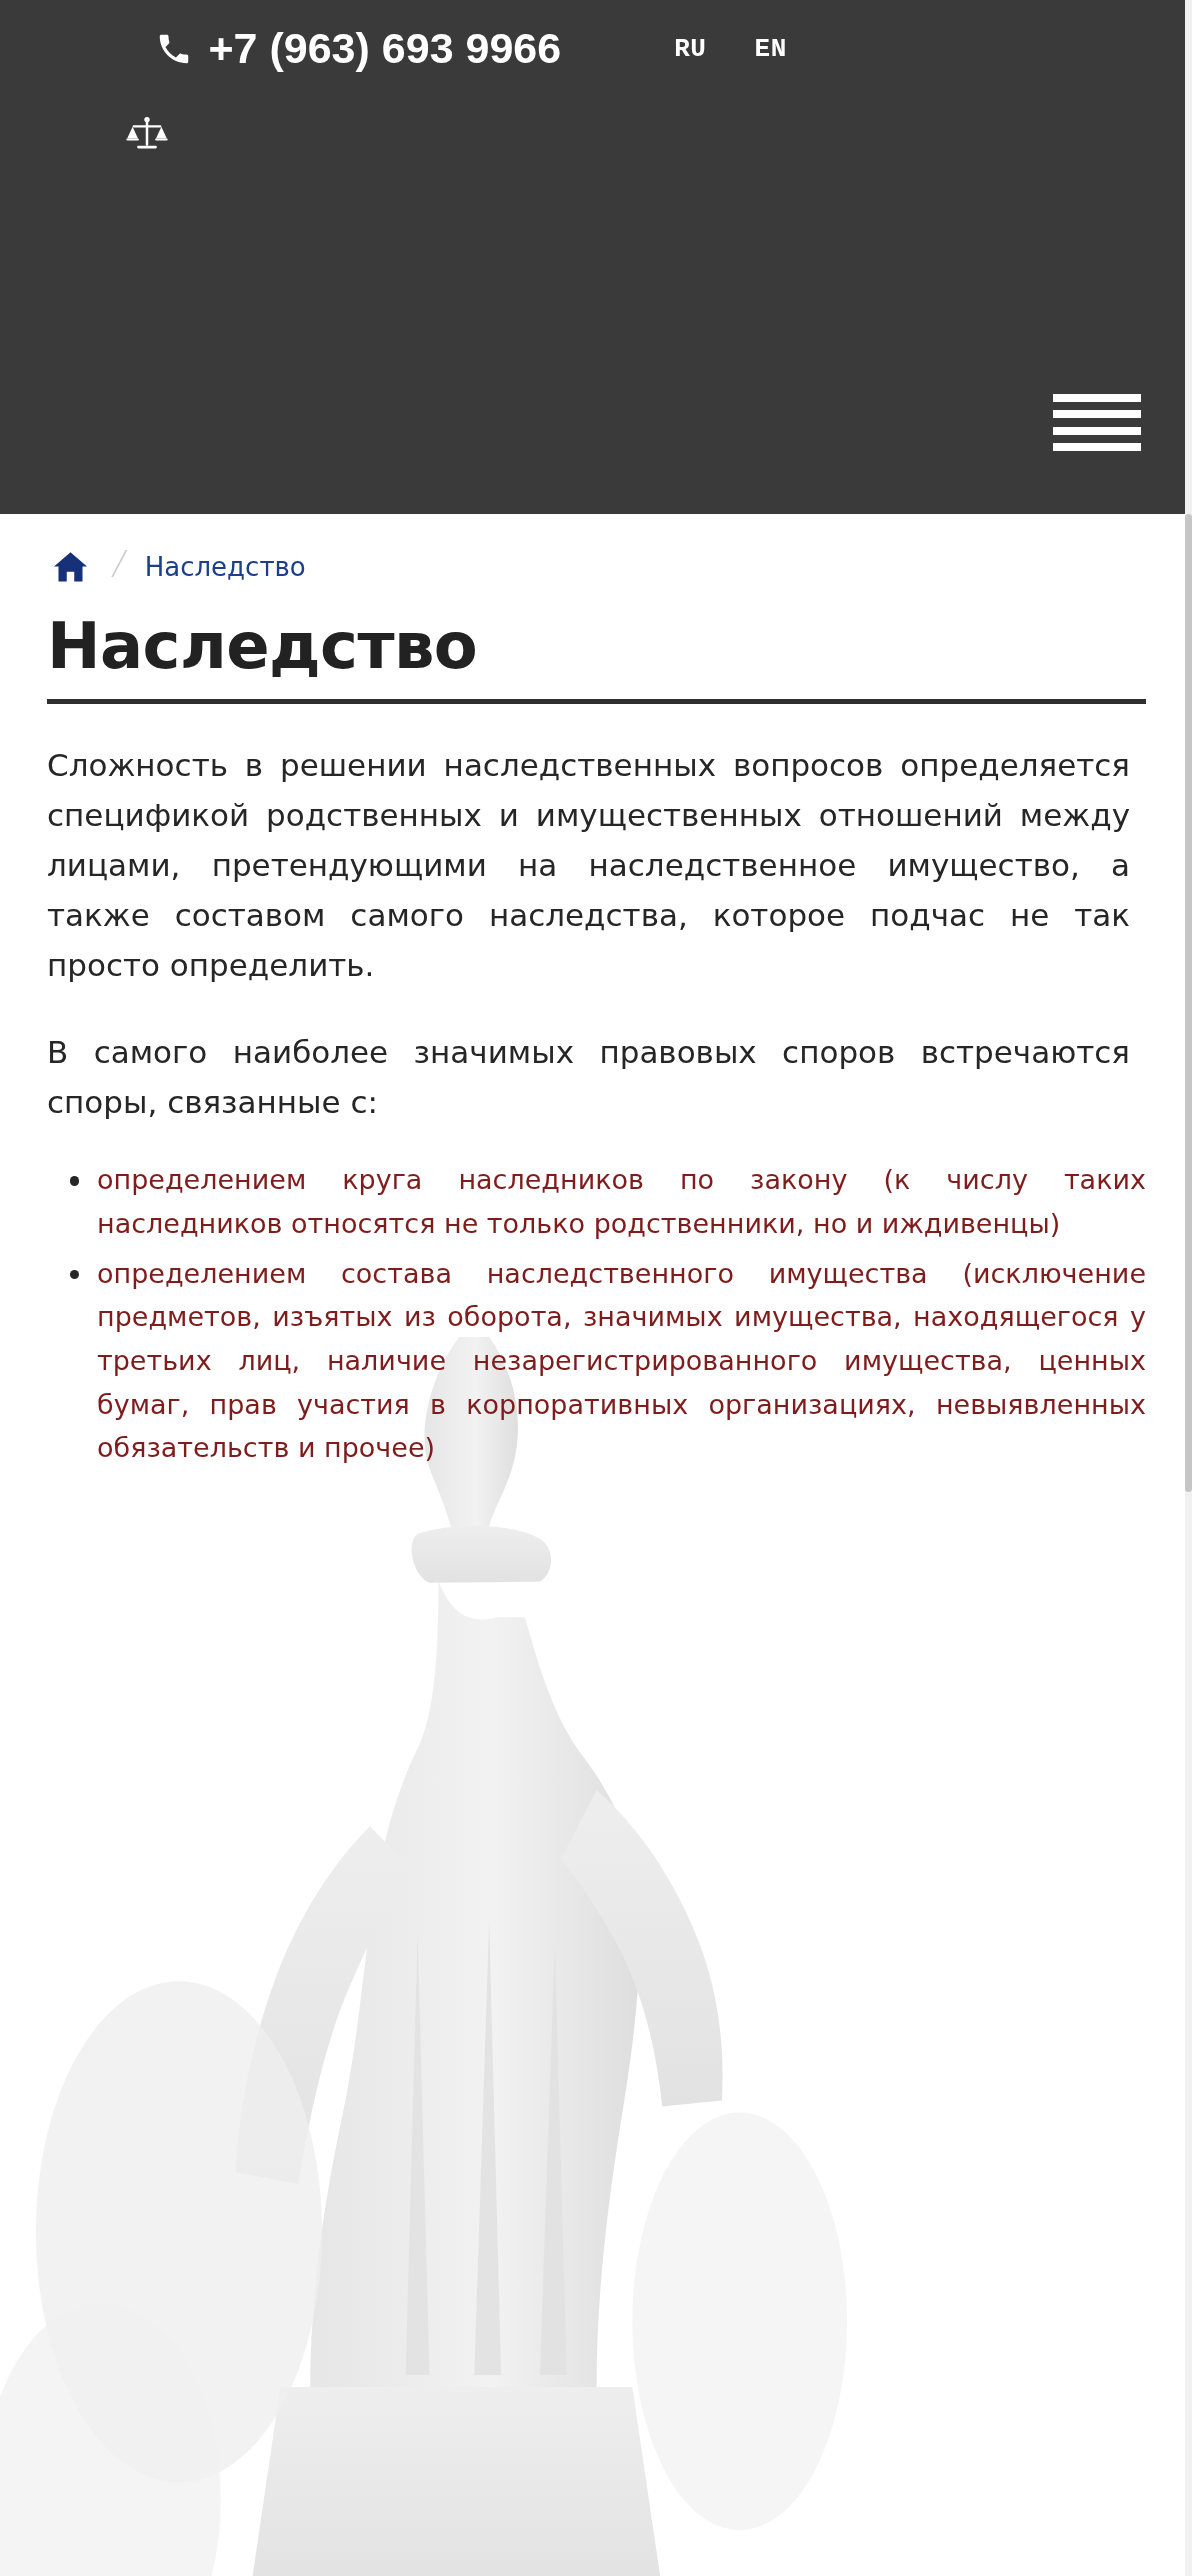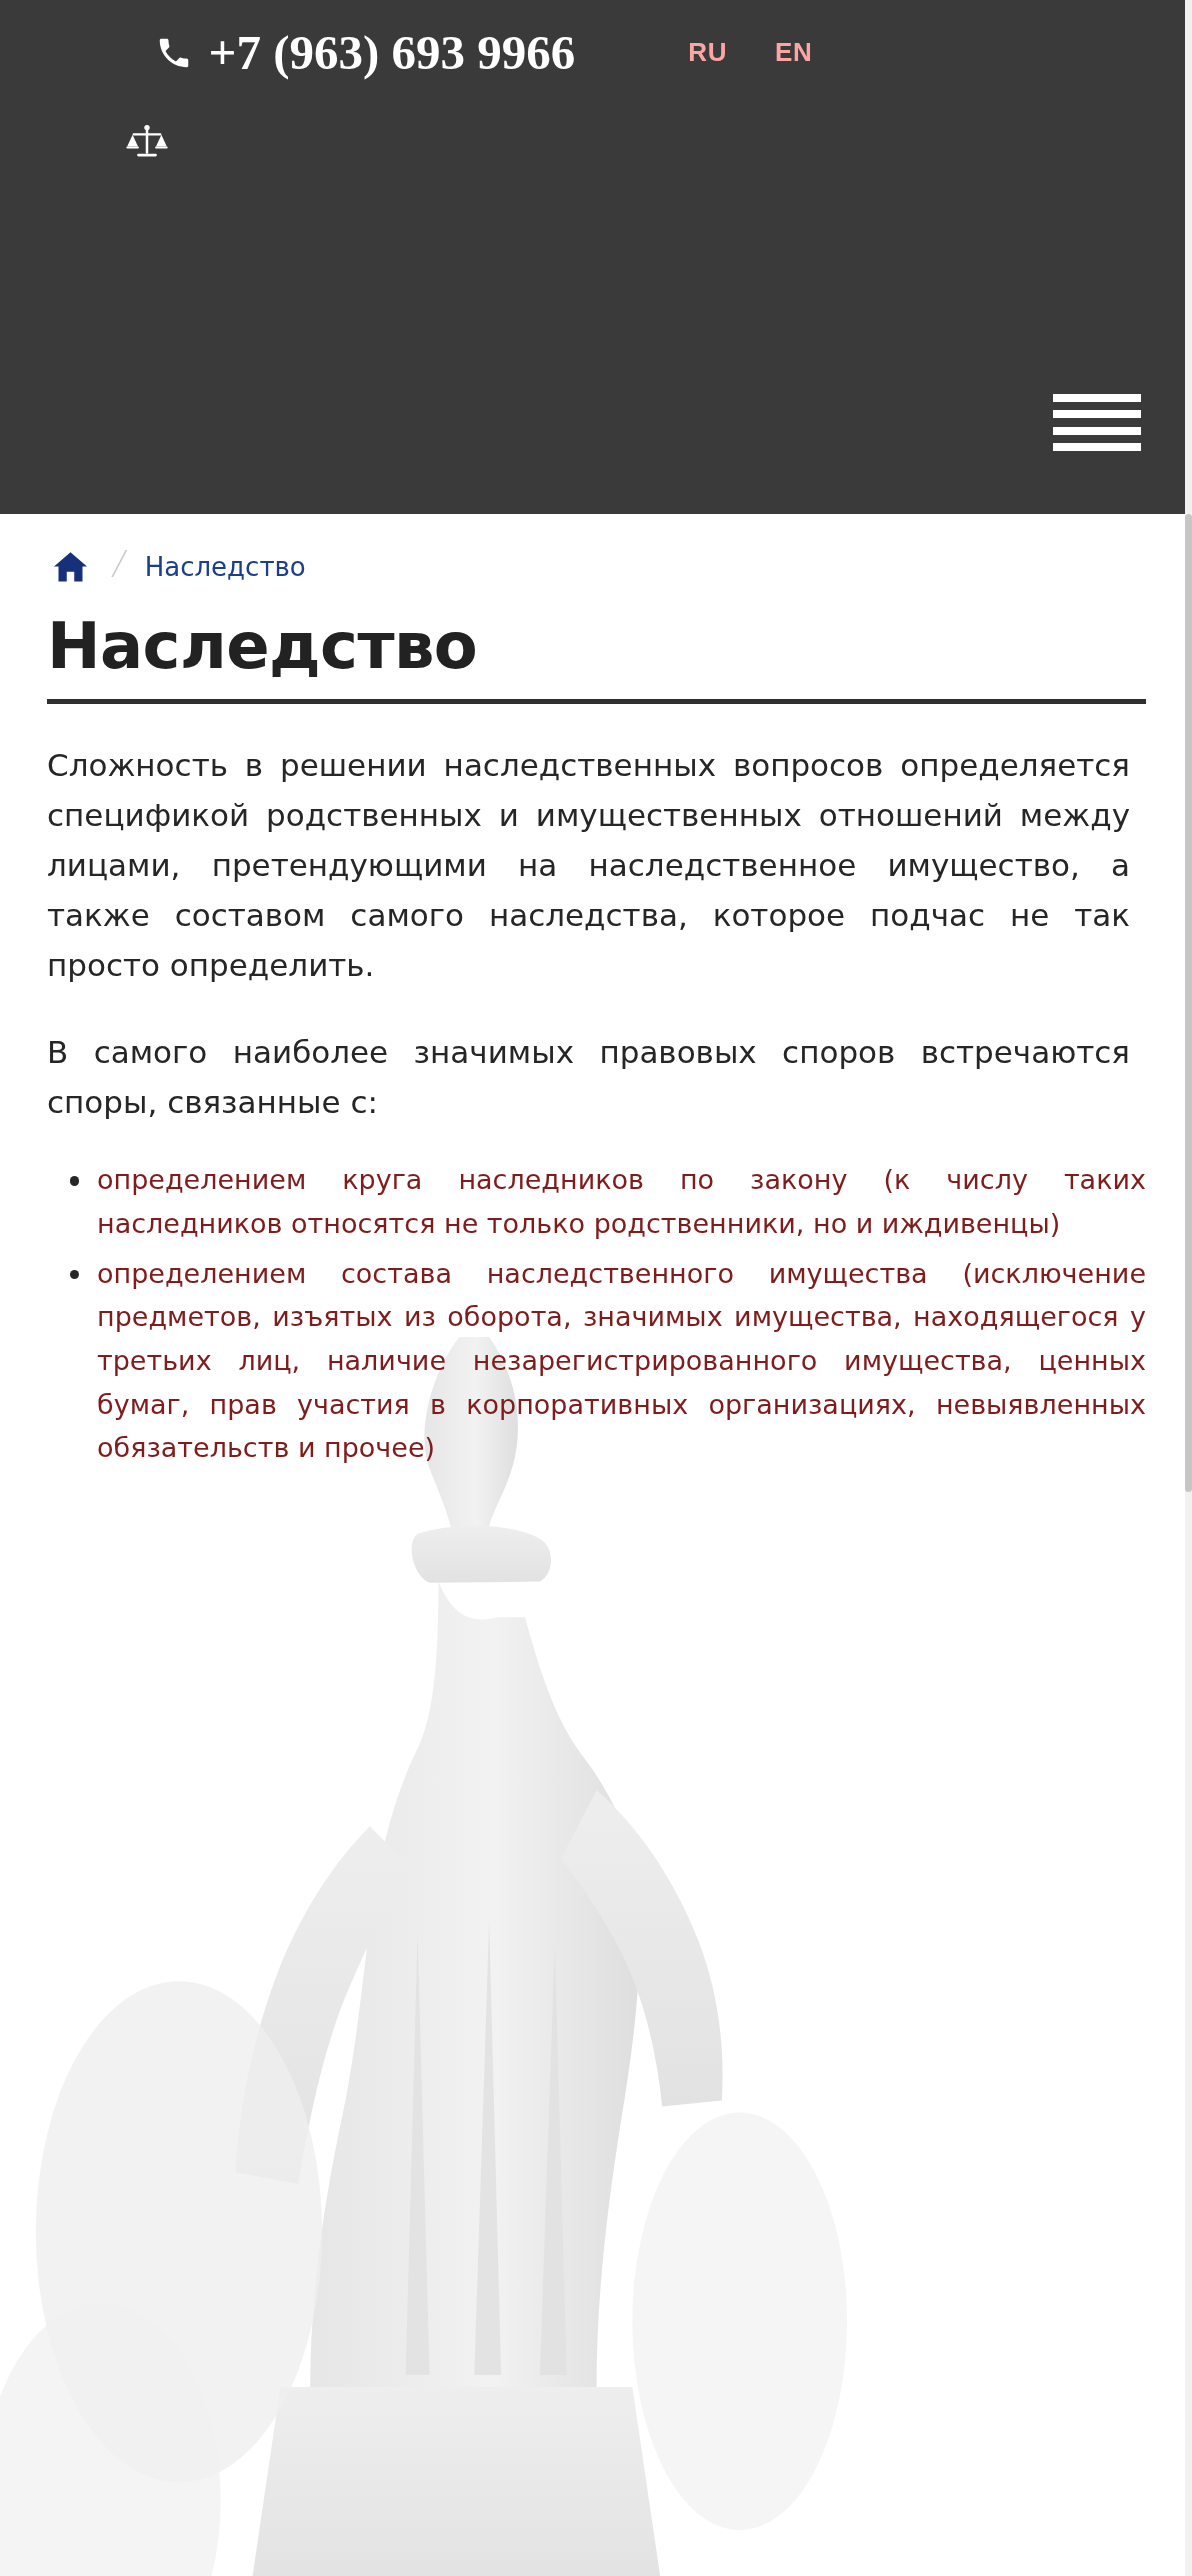--- a/index.html
+++ b/index.html
@@ -34,39 +34,39 @@
 
   .phone-block {
     display: flex;
     align-items: center;
     gap: 15.5px;
     margin-left: 119px;
   }
   .phone-icon svg { display: block; }
   .phone-number {
     color: #ffffff;
-    font-size: 49px;
+    font-size: 43px;
     font-weight: bold;
     letter-spacing: 0px;
     white-space: nowrap;
-    font-family: Liberation Serif, serif;
+    font-family: Liberation Sans, sans-serif;
   }
 
   .lang-switch {
     display: flex;
     align-items: center;
     gap: 48px;
     margin-left: 89px;
   }
   .lang {
-    color: #fca5a5;
+    color: #ffffff;
     font-size: 26px;
     font-weight: bold;
     letter-spacing: 0.6px;
-    font-family: Liberation Sans, sans-serif;
+    font-family: Liberation Mono, monospace;
   }
 
   .brand-row {
     display: flex;
     align-items: flex-start;
     margin-top: 27px;
     padding-left: 89px;
   }
   .scales-icon {
     margin-top: 15.5px;

